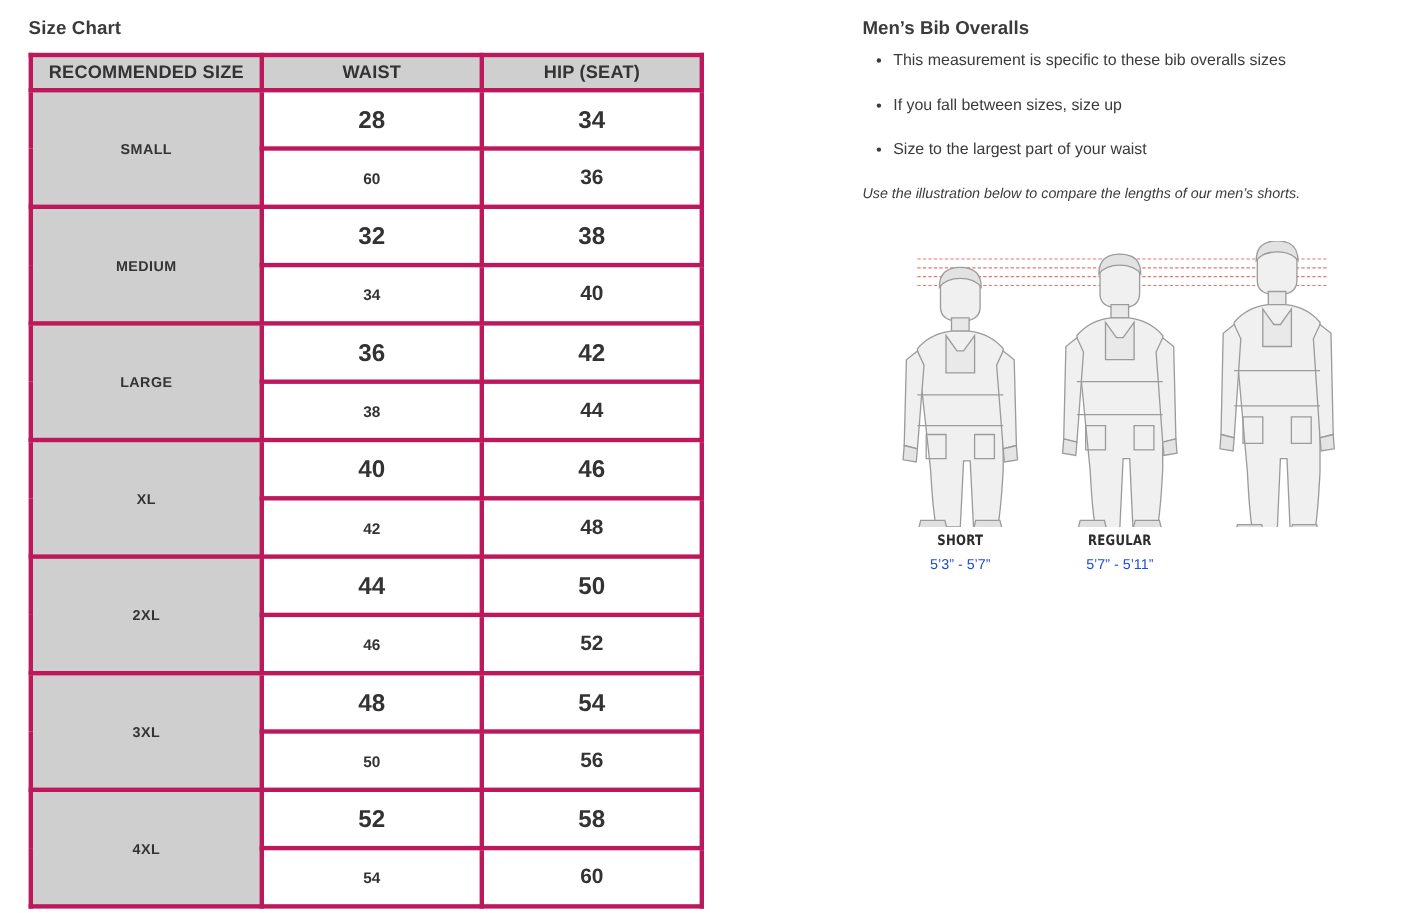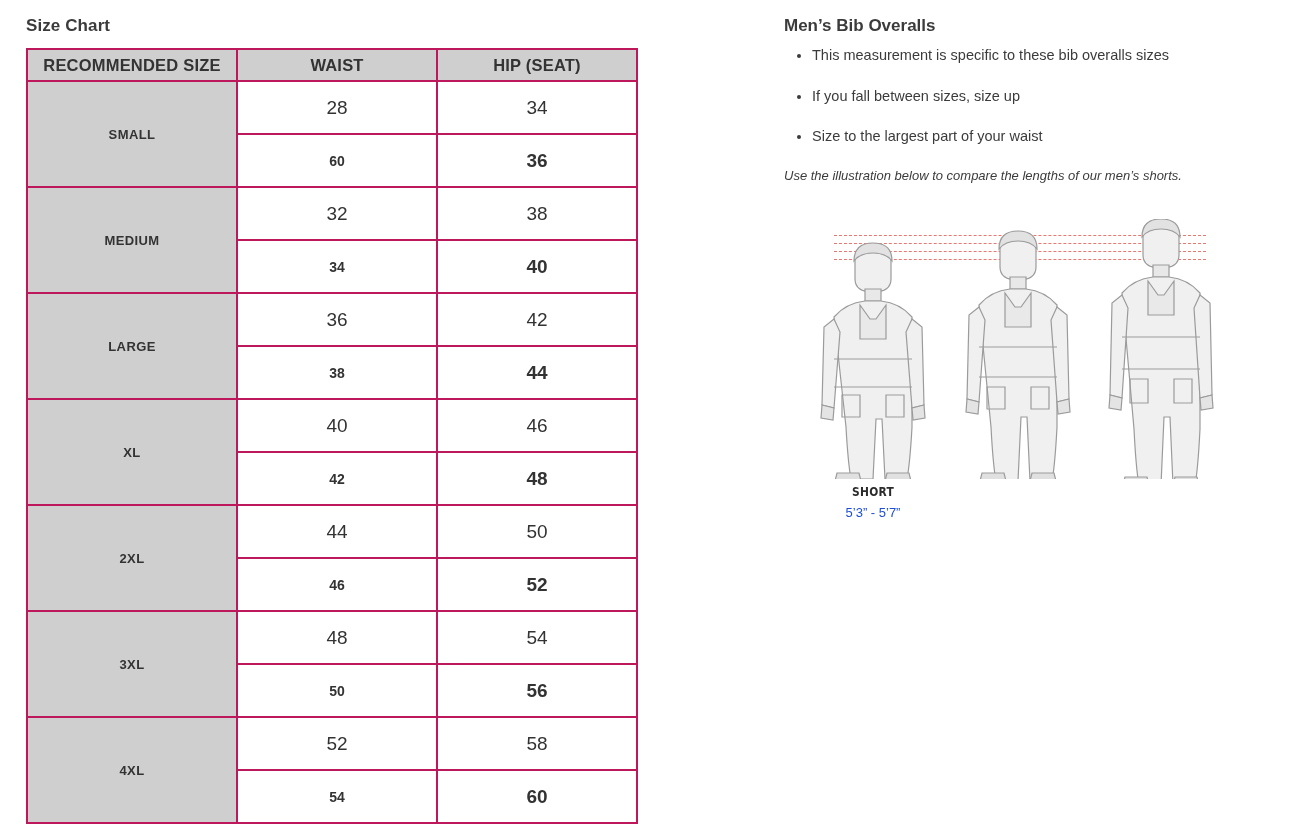--- a/index.html
+++ b/index.html
@@ -31,21 +31,21 @@
     margin: 0 0 12px 0;
     letter-spacing: 0.1px;
   }
   table.size-chart {
     border-collapse: collapse;
     width: 610px;
     table-layout: fixed;
   }
   table.size-chart th,
   table.size-chart td {
-    border: 2px solid #be185d;
+    border: 4px solid #be185d;
     text-align: center;
     vertical-align: middle;
     color: #333;
   }
   table.size-chart thead th {
     background: #cfcfcf;
     font-size: 16.5px;
     font-weight: bold;
     height: 32px;
     padding: 4px 2px;
@@ -55,22 +55,22 @@
   th.col-waist { width: 200px; }
   th.col-hip { width: 200px; }
 
   td.size-label {
     background: #cfcfcf;
     font-size: 13px;
     font-weight: bold;
     letter-spacing: 0.4px;
   }
   td.val-lg {
-    font-size: 19px;
-    font-weight: normal;
+    font-size: 22px;
+    font-weight: bold;
     height: 53px;
   }
   td.val-sm {
     font-size: 14px;
     font-weight: bold;
     height: 53px;
   }
   td.val-sm.strong {
     font-size: 19px;
   }
@@ -344,16 +344,20 @@
             <path d="M39 282 l22 0 l2 8 l-26 0 z" fill="#e0e0e0"></path>
             <path d="M89 282 l22 0 l2 8 l-26 0 z" fill="#e0e0e0"></path>
           </g>
         </svg>
       </div>
 
       <div class="label-block lbl-1">
         <span class="fig-name">SHORT</span>
         <span class="fig-range">5’3” - 5’7”</span>
       </div>
+      <div class="label-block lbl-2">
+        <span class="fig-name">REGULAR</span>
+        <span class="fig-range">5’7” - 5’11”</span>
+      </div>
     </div>
   </div>
 
 </div>
 
 </body></html>

